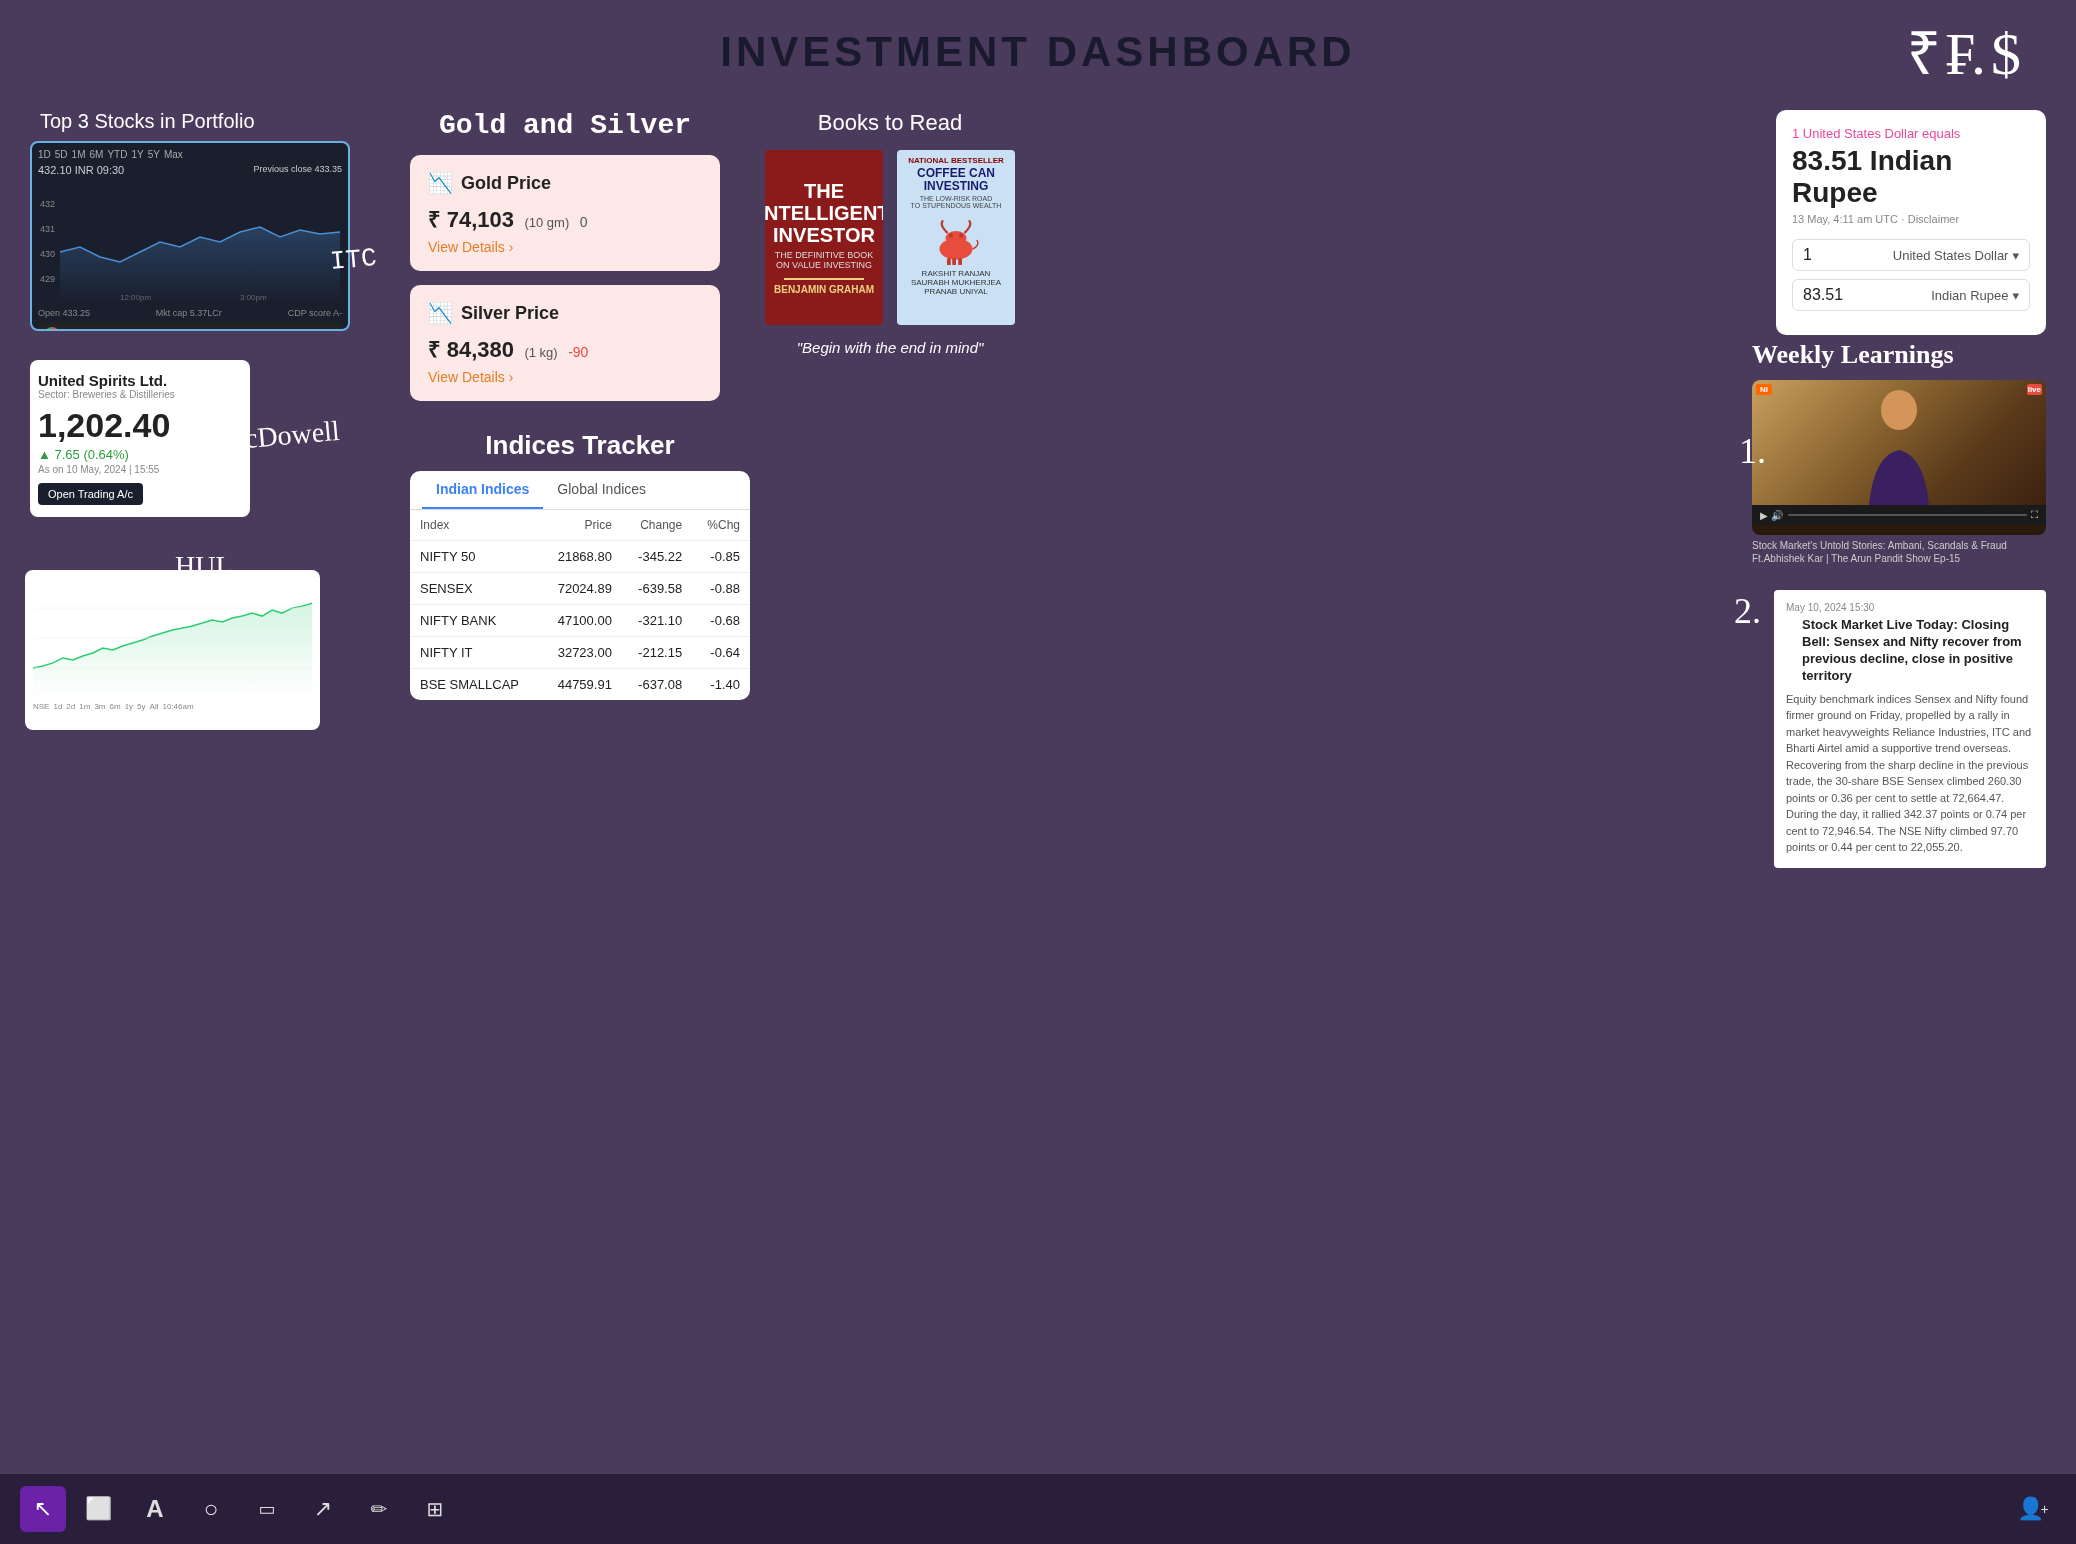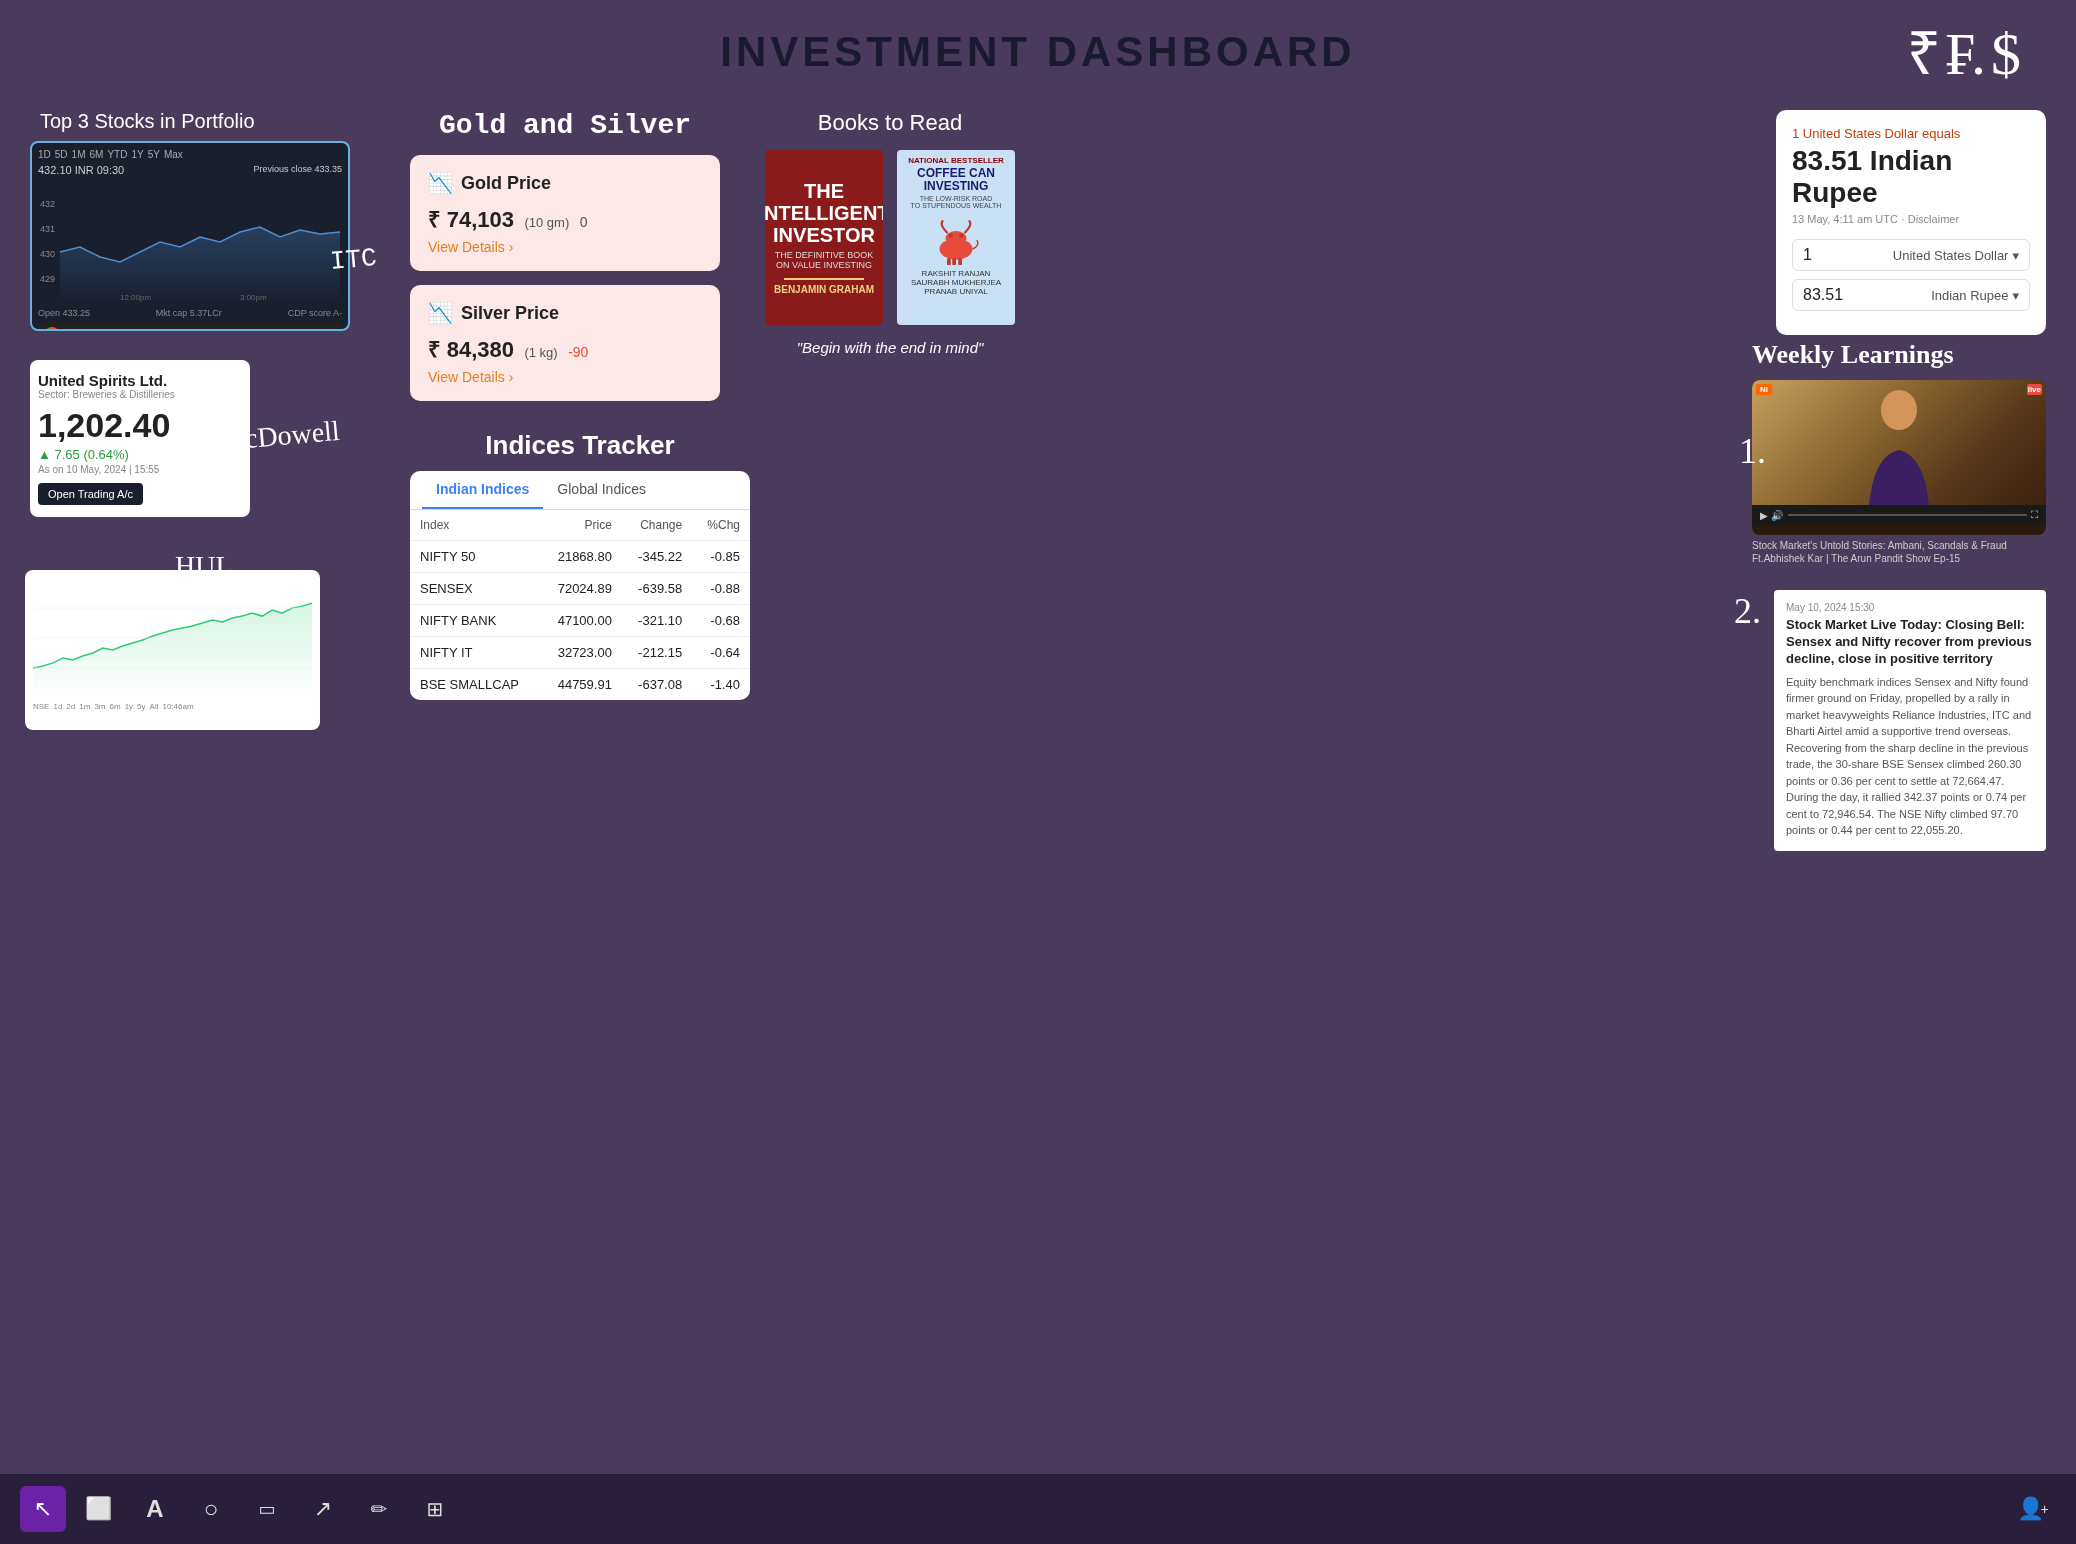--- a/index.html
+++ b/index.html
@@ -376,21 +376,21 @@
       position: absolute;
       top: 110px;
       right: 30px;
       width: 270px;
       background: #fff;
       border-radius: 10px;
       padding: 16px;
     }
     .currency-equals {
       font-size: 13px;
-      color: #c2410c;
+      color: #ec4899;
       margin-bottom: 4px;
     }
     .currency-rate {
       font-size: 28px;
       font-weight: bold;
       color: #222;
       margin-bottom: 4px;
     }
     .currency-date {
       font-size: 11px;
@@ -479,21 +479,21 @@
     .news-card {
       position: absolute;
       top: 590px;
       right: 30px;
       width: 272px;
       background: #fff;
       border-radius: 4px;
       padding: 12px;
     }
     .news-date { font-size: 10px; color: #888; margin-bottom: 4px; }
-    .news-headline { font-size: 13px; font-weight: bold; color: #222; line-height: 1.3; margin-bottom: 6px; }
+    .news-headline { font-size: 13px; font-weight: bold; color: #222; line-height: 1.3; margin-bottom: 6px; margin-left: 16px; }
     .news-body { font-size: 11px; color: #555; line-height: 1.5; }
 
     
     .annotation-1 {
       position: absolute;
       top: 430px;
       right: 310px;
       font-size: 36px;
       color: #fff;
       font-family: Georgia, serif;

